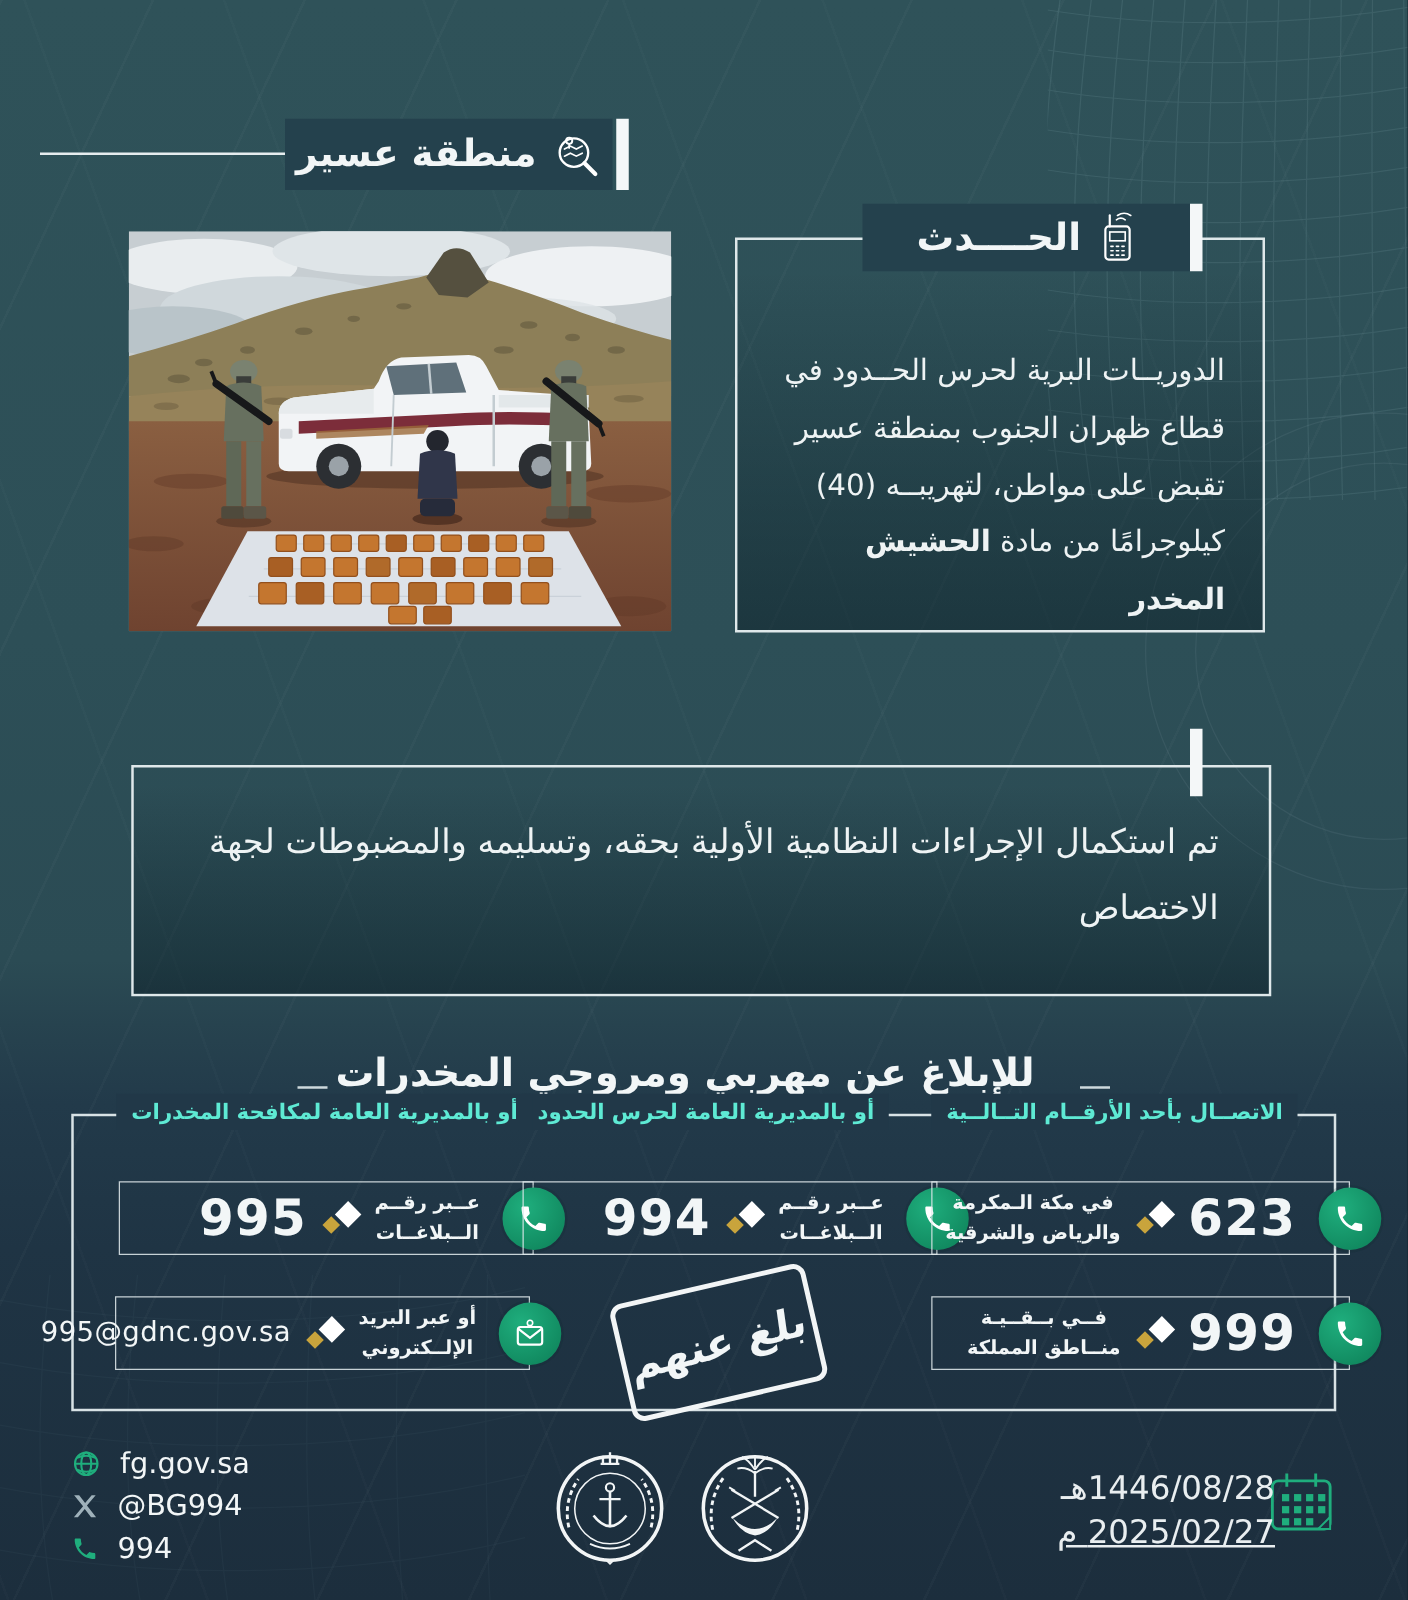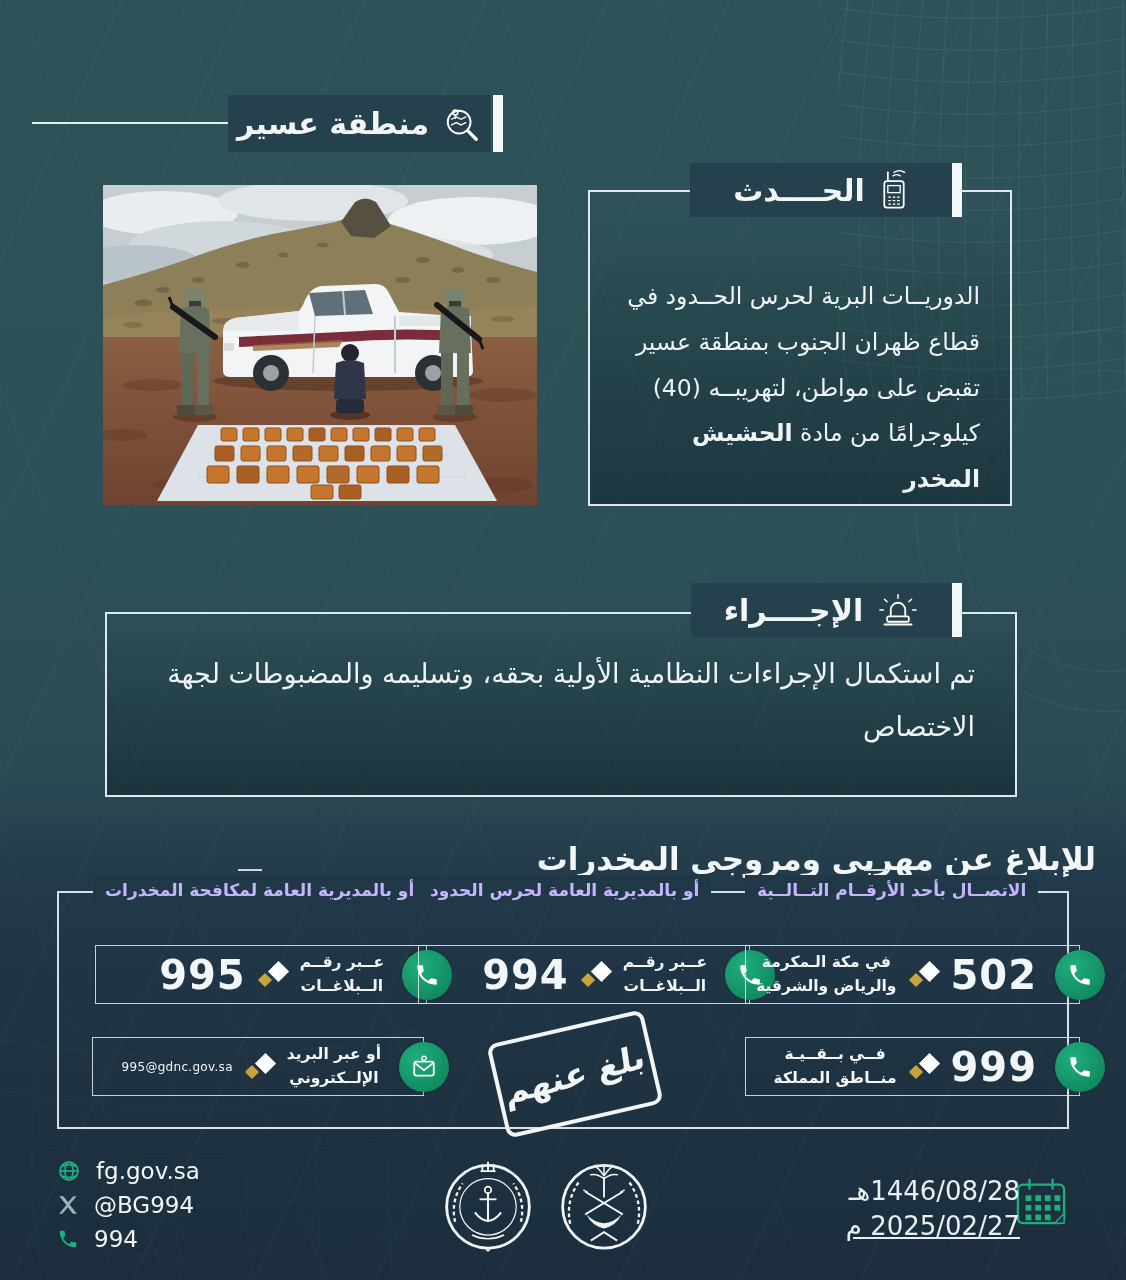--- a/index.html
+++ b/index.html
@@ -35,34 +35,34 @@
   .event-text{position:absolute;right:30px;left:26px;top:66px;direction:rtl;text-align:right;
               font-size:23.5px;line-height:1.95;color:#eef3f4;margin-top:16px;}
   .event-text b{font-weight:bold;}
   .action-text{position:absolute;right:40px;left:40px;top:34px;direction:rtl;text-align:right;
                font-size:27px;line-height:1.95;font-weight:400;color:#eef3f4;}
 
   
   .region-line{position:absolute;left:32px;top:122px;width:196px;height:2px;background:#e7edef;}
 
   
-  .report-title{position:absolute;left:0;top:841px;width:1096px;text-align:right;direction:rtl;
+  .report-title{position:absolute;left:0;top:841px;width:1096px;text-align:center;direction:rtl;
                 font-size:31px;font-weight:bold;}
   .title-dash{position:absolute;top:869px;width:24px;height:2px;background:#cdd8dc;}
 
   .colhdr{position:absolute;top:875px;text-align:center;}
   .colhdr span{display:inline-block;direction:rtl;background:#213848;padding:5px 12px 4px;
-               font-size:17px;font-weight:bold;color:#c4b5fd;white-space:nowrap;}
+               font-size:17px;font-weight:bold;color:#5eead4;white-space:nowrap;}
 
   .numbox{position:absolute;height:57px;border:1.5px solid rgba(223,232,235,0.88);direction:rtl;
           display:flex;align-items:center;padding:0 42px 0 8px;gap:13px;}
   .numbox .num{font-size:40px;font-weight:bold;line-height:1;letter-spacing:1px;}
   .labels{display:flex;flex-direction:column;align-items:center;line-height:1.5;
           font-size:15.5px;font-weight:bold;white-space:nowrap;}
-  .addr{direction:ltr;font-size:12px;font-weight:400;letter-spacing:.3px;}
+  .addr{direction:ltr;font-size:22px;font-weight:400;letter-spacing:.3px;}
   .diamonds{position:relative;width:28px;height:28px;flex:0 0 28px;}
   .d-gold{position:absolute;left:1px;bottom:4px;width:10px;height:10px;background:#c9a43c;transform:rotate(45deg);}
   .d-white{position:absolute;right:1px;top:3px;width:15px;height:15px;background:#fff;transform:rotate(45deg);}
   .badge{position:absolute;right:-26px;top:50%;transform:translateY(-50%);width:50px;height:50px;border-radius:50%;
          background:radial-gradient(circle at 36% 32%,#1fae7d,#118a60 75%);
          display:flex;align-items:center;justify-content:center;box-shadow:0 0 0 2px rgba(10,40,40,0.15);}
 
   .stamp{position:absolute;left:495px;top:1026px;width:152px;height:88px;border:4px solid #f2f5f6;
          border-radius:10px;transform:rotate(-13deg);display:flex;align-items:center;justify-content:center;}
   .stamp-text{font-size:33px;font-weight:bold;direction:rtl;transform:skewX(-7deg) rotate(-2deg);letter-spacing:-1px;}
@@ -301,35 +301,20 @@
       </svg>
     </span>
     <span class="chip-title">الحــــدث</span>
   </div>
   <div class="chip-bar" style="left:952px;top:163px;height:54px;"></div>
 
   <div class="frame" style="left:105px;top:612px;width:908px;height:181px;">
     <div class="frame-shade"></div>
     <div class="action-text" dir="rtl">تم استكمال الإجراءات النظامية الأولية بحقه، وتسليمه والمضبوطات لجهة الاختصاص</div>
   </div>
-  <div class="chip" style="left:691px;top:583px;width:261px;">
-    <span>
-      <svg width="42" height="38" viewBox="0 0 46 42" fill="none" stroke="#fff" stroke-width="2" stroke-linecap="round">
-        <path d="M15,28 v-7 a8,8 0 0 1 16,0 v7"></path>
-        <rect x="11" y="28" width="24" height="6" rx="2"></rect>
-        <line x1="8" y1="37" x2="38" y2="37"></line>
-        <line x1="23" y1="8" x2="23" y2="4" stroke-width="1.6"></line>
-        <line x1="11" y1="12" x2="8" y2="9" stroke-width="1.6"></line>
-        <line x1="35" y1="12" x2="38" y2="9" stroke-width="1.6"></line>
-        <line x1="7" y1="21" x2="3" y2="21" stroke-width="1.6"></line>
-        <line x1="39" y1="21" x2="43" y2="21" stroke-width="1.6"></line>
-      </svg>
-    </span>
-    <span class="chip-title">الإجــــراء</span>
-  </div>
   <div class="chip-bar" style="left:952px;top:583px;height:54px;"></div>
 
   <div class="report-title">للإبلاغ عن مهربي ومروجي المخدرات</div>
   <div class="title-dash" style="left:238px;"></div>
   <div class="title-dash" style="left:864px;"></div>
 
   <div class="frame" style="left:57px;top:891px;width:1008px;height:234px;border-color:#d8e2e5;"></div>
 
   <div class="colhdr" style="left:745px;width:283px;text-align:right;">
     <span>الاتصــال بأحد الأرقــام التــالــية</span>
@@ -374,21 +359,21 @@
       </span>
     <span class="num">994</span>
   </div>
 
   <div class="numbox" style="left:745px;top:945px;width:283px;">
     <span class="badge">
       <svg width="26" height="26" viewBox="0 0 24 24">
           <path d="M6.6 10.8c1.5 2.9 3.7 5.1 6.6 6.6l2.2-2.2c.3-.3.7-.4 1-.2 1.1.4 2.3.6 3.6.6.6 0 1 .4 1 1V20c0 .6-.4 1-1 1C10.6 21 3 13.4 3 4c0-.6.4-1 1-1h3.4c.6 0 1 .4 1 1 0 1.2.2 2.4.6 3.6.1.3 0 .7-.2 1l-2.2 2.2z" fill="#fff"></path>
         </svg>
     </span>
-    <span class="num">502</span>
+    <span class="num">623</span>
     <span class="diamonds">
         <i class="d-gold"></i>
         <i class="d-white"></i>
       </span>
     <span class="labels">
       <span>في مكة الـمكرمة</span>
       <span>والرياض والشرقية</span>
     </span>
   </div>
 

